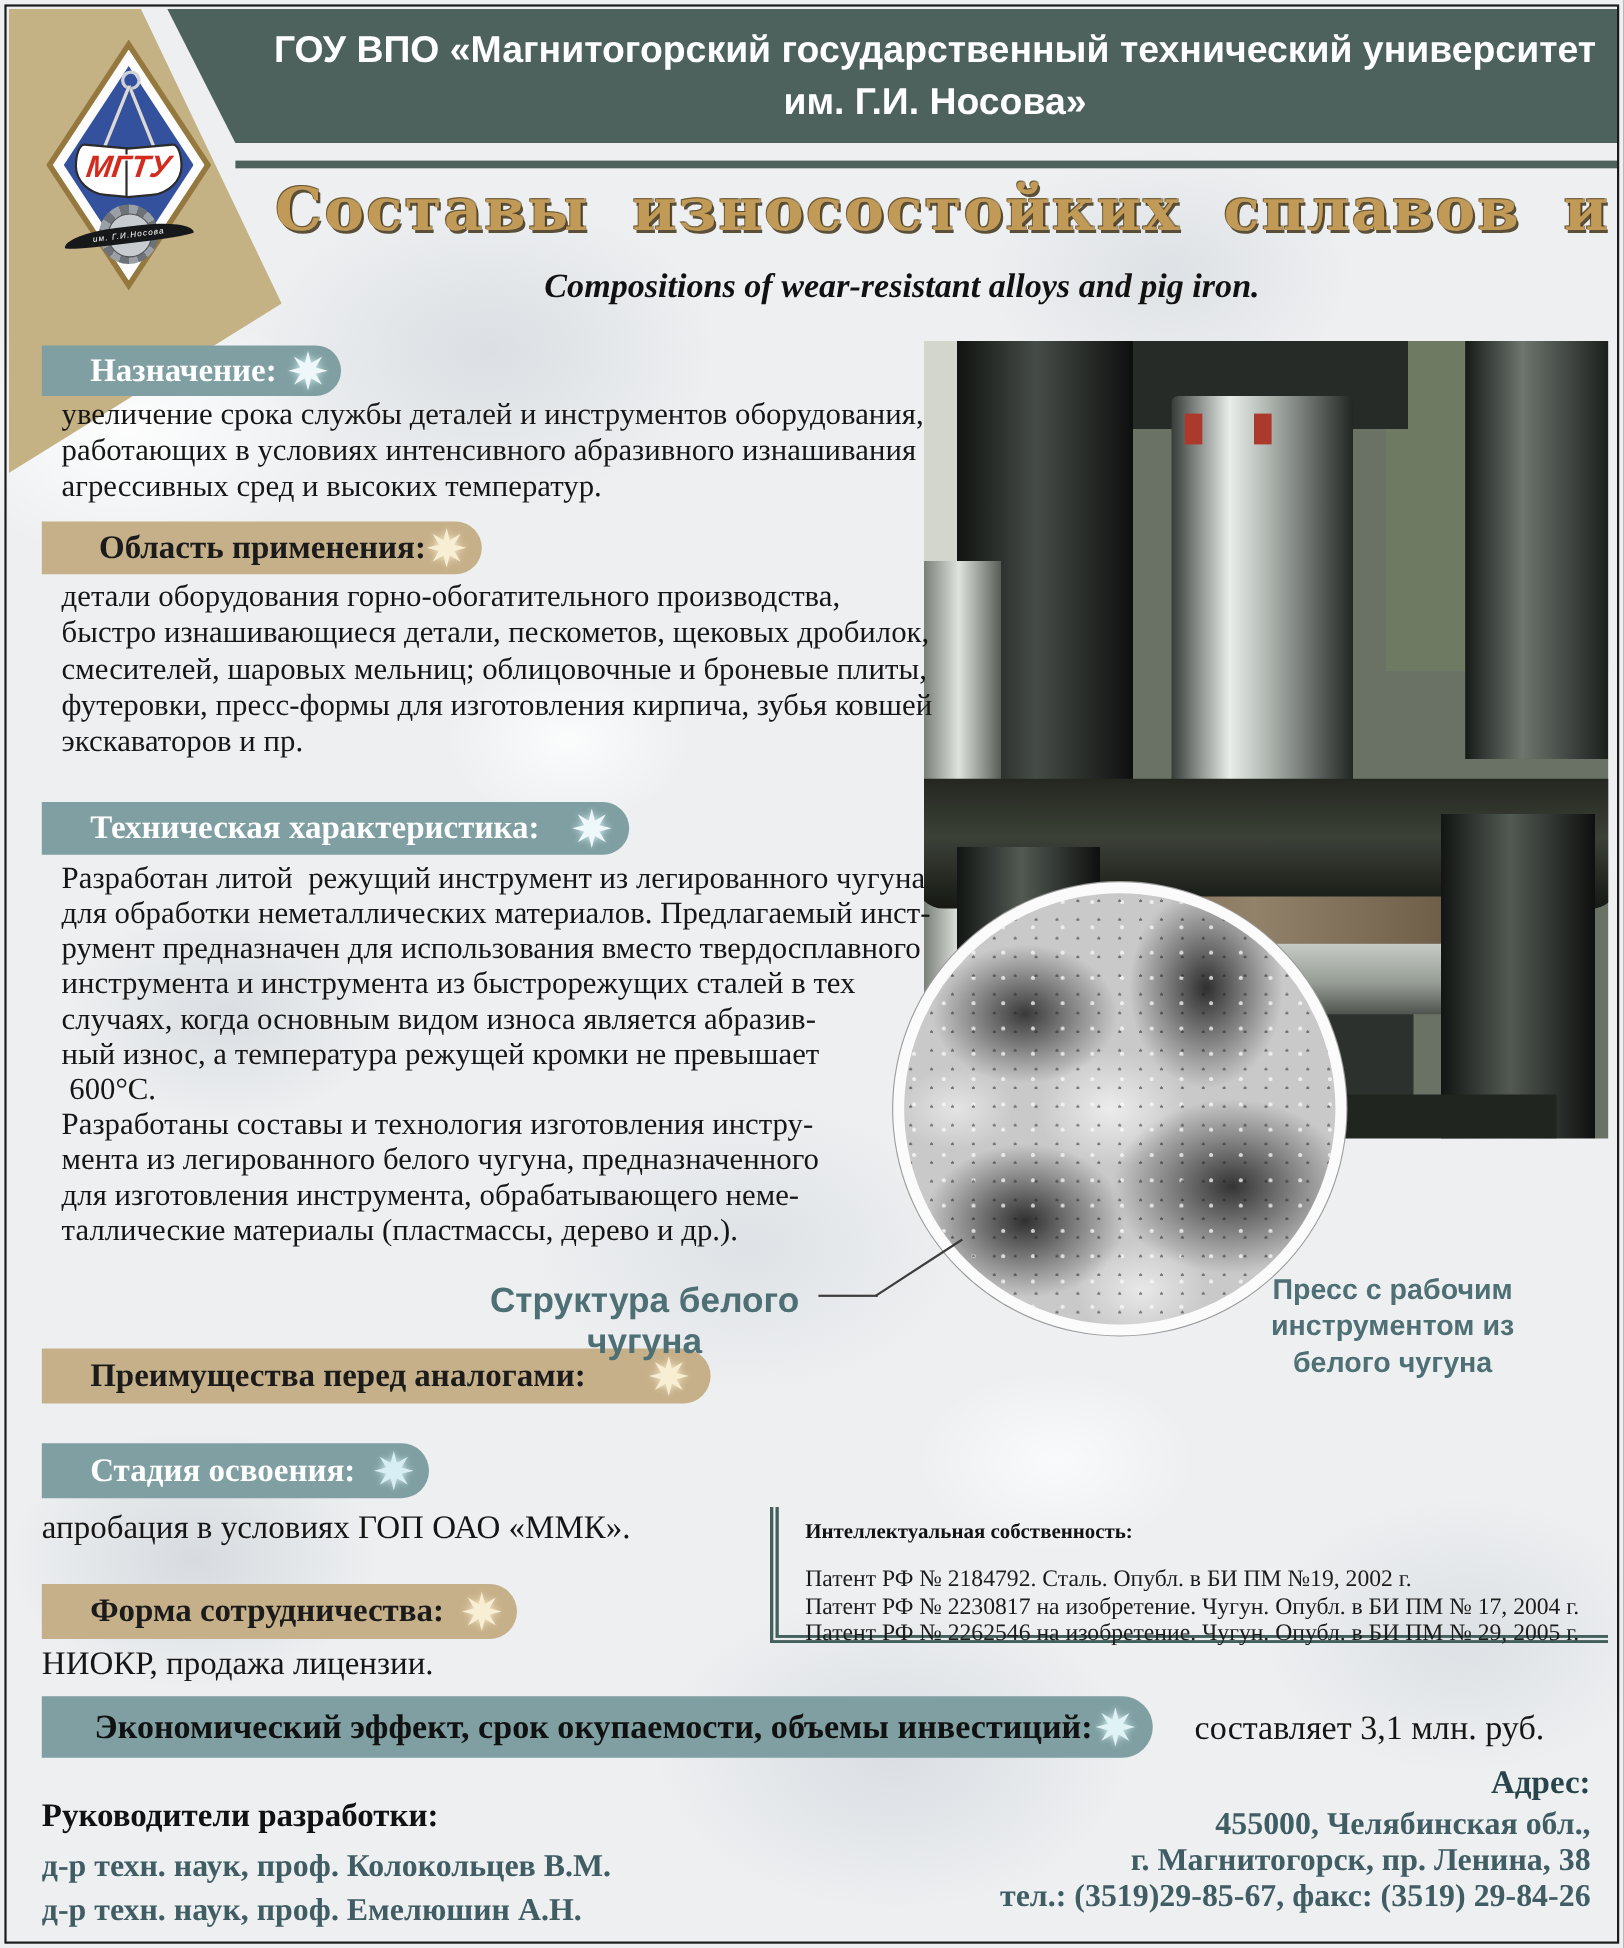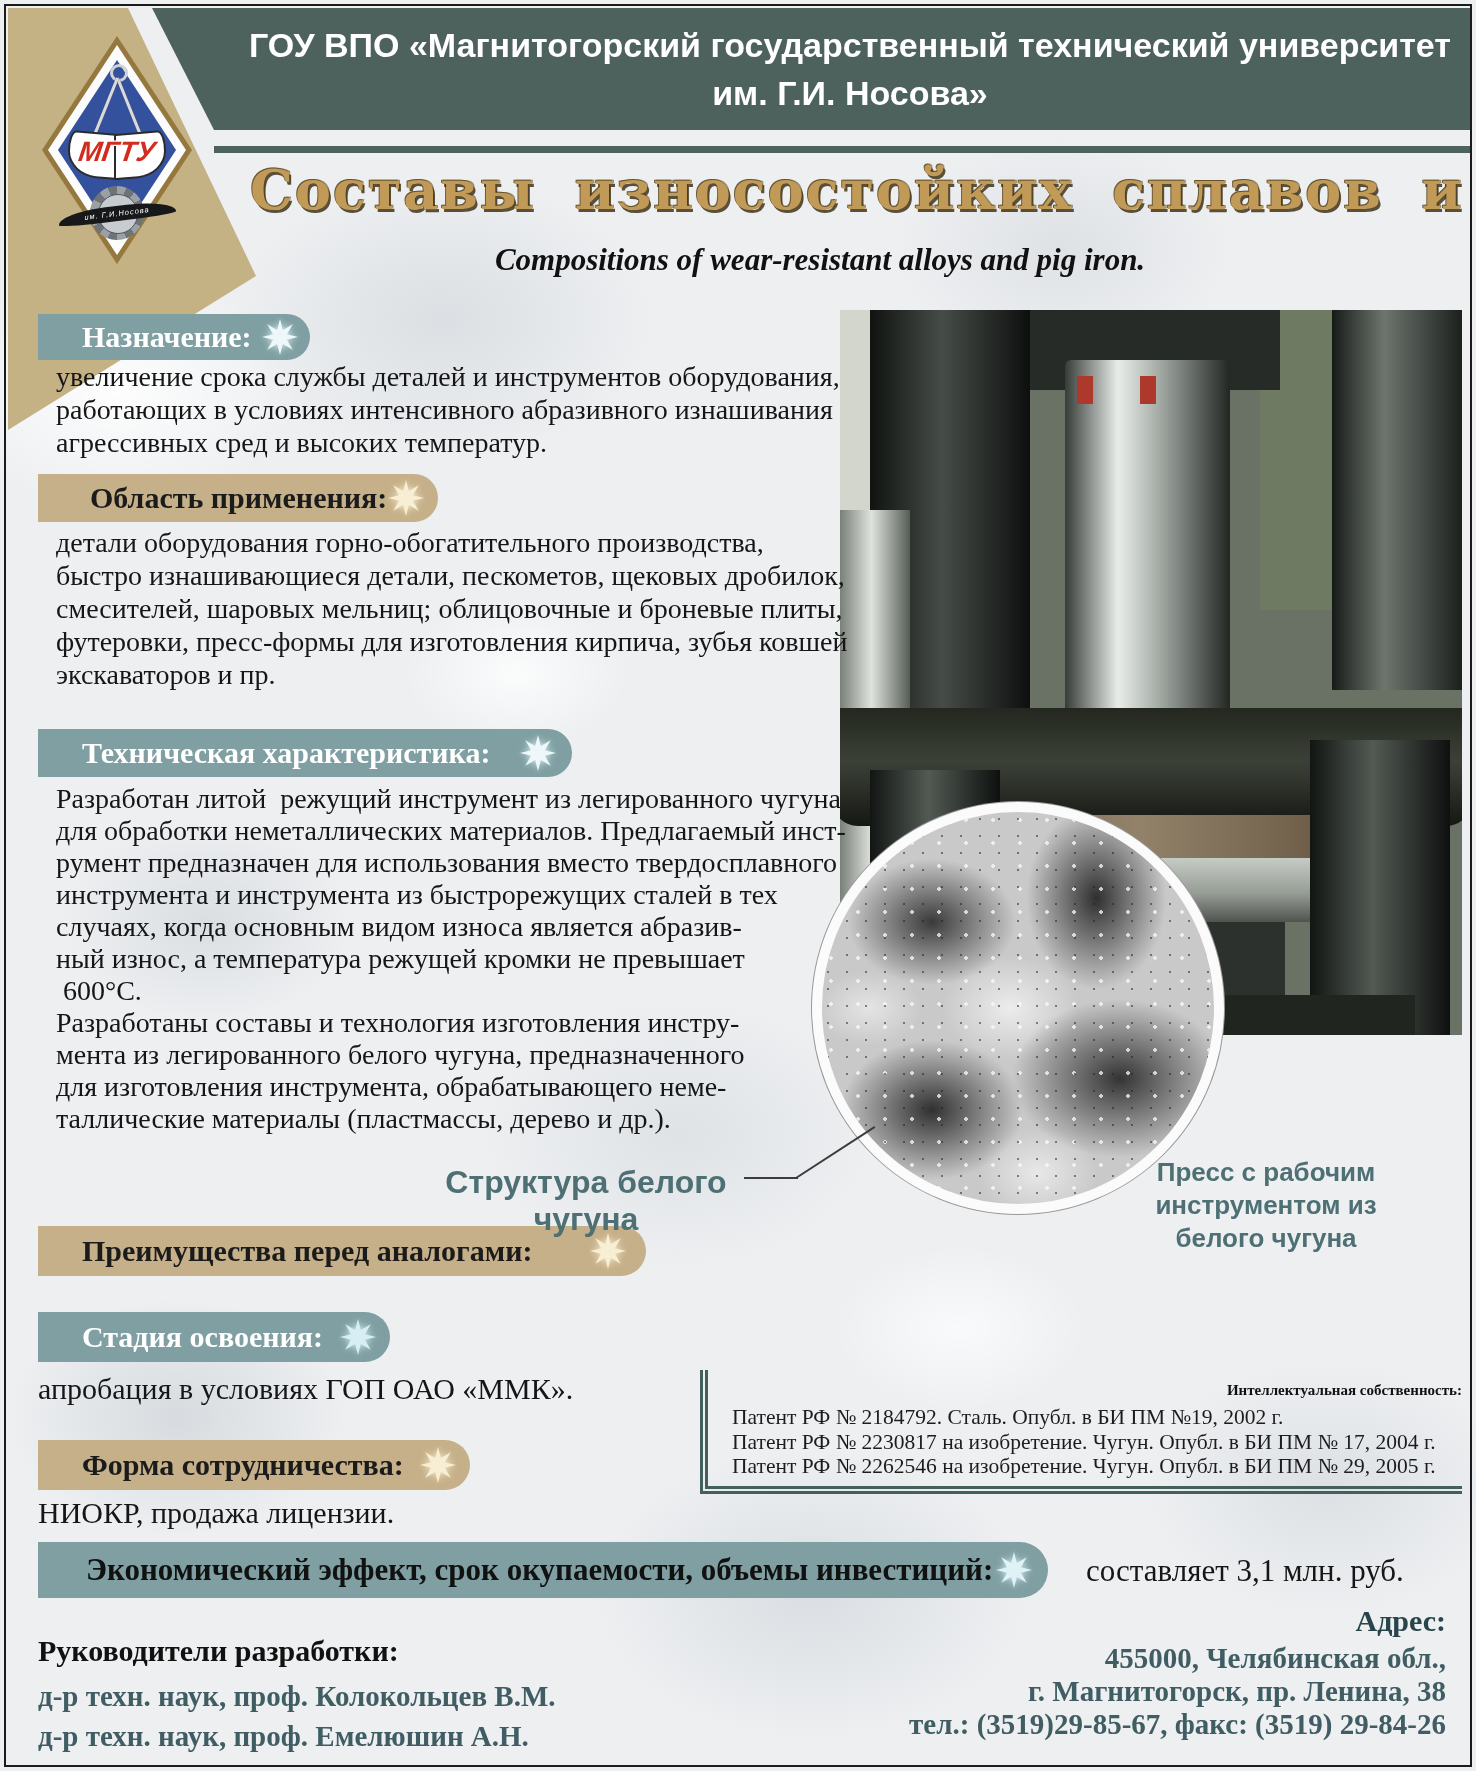--- a/index.html
+++ b/index.html
@@ -149,22 +149,22 @@
   #cap-structure{left:440px;top:1164px;width:292px;text-align:center;z-index:5;
     font-family:"Liberation Sans",sans-serif;font-weight:bold;font-size:32px;color:var(--teal-text);}
   #conn-h{left:744px;top:1177px;width:54px;height:2px;background:#3c3c3c;z-index:5;}
   #conn-d{left:796px;top:1177px;width:94px;height:2px;background:#3c3c3c;z-index:5;transform:rotate(-33deg);transform-origin:left center;}
   #cap-press{left:1130px;top:1156px;width:272px;text-align:center;white-space:pre-line;z-index:5;
     font-family:"Liberation Sans",sans-serif;font-weight:bold;font-size:26px;line-height:33px;color:var(--teal-text);}
 
   
   #ip-box{left:700px;top:1370px;width:762px;height:124px;box-sizing:border-box;z-index:3;
     border-left:8px double var(--frame);border-bottom:8px double var(--frame);padding:12px 0 0 24px;}
-  #ip-heading{font-family:"Liberation Serif",serif;font-weight:bold;font-size:15px;color:#111;text-align:right;}
-  #ip-list{white-space:pre-line;font-size:21.5px;line-height:24.5px;color:#1c1c1c;margin-top:6px;}
+  #ip-heading{font-family:"Liberation Serif",serif;font-weight:bold;font-size:19px;color:#111;}
+  #ip-list{white-space:pre-line;font-size:21.5px;line-height:24.5px;color:#1c1c1c;margin-top:19px;}
 
   
   #leaders{left:38px;top:1634px;width:700px;z-index:3;}
   #leaders-heading{font-weight:bold;font-size:30px;color:#111;}
   #leaders-names{white-space:pre-line;font-weight:bold;font-size:29px;line-height:40px;color:var(--address-text);margin-top:8px;}
   #address{right:30px;top:1604px;width:760px;text-align:right;z-index:3;}
   #address-heading{font-weight:bold;font-size:30px;color:#27454b;}
   #address-lines{white-space:pre-line;font-weight:bold;font-size:29px;line-height:33px;color:var(--address-text);margin-top:4px;}
 </style>
 </head>

